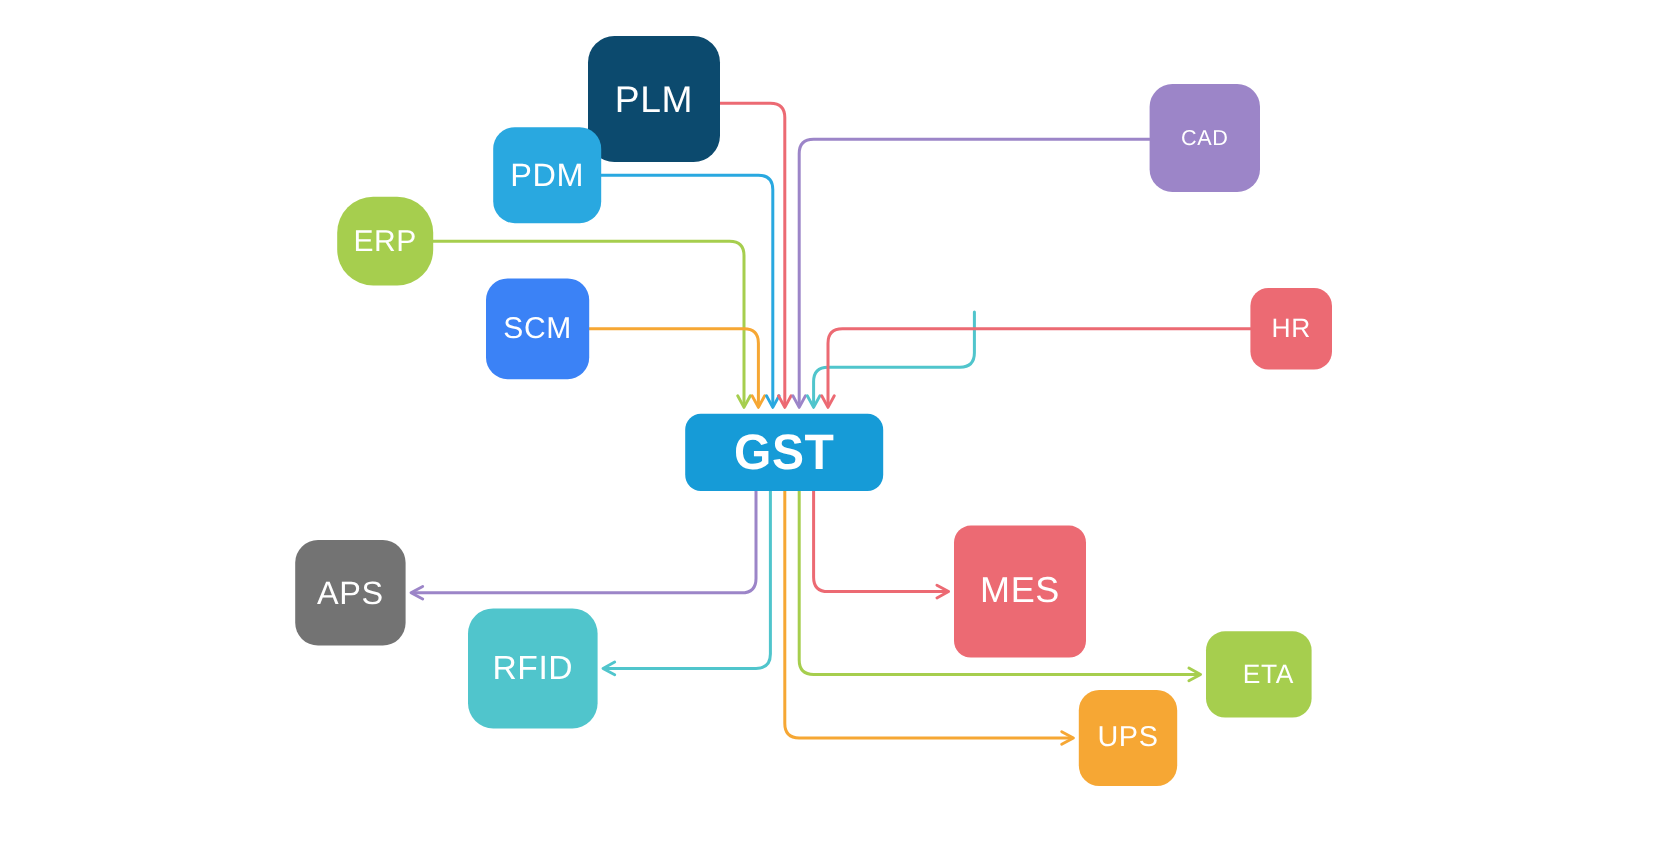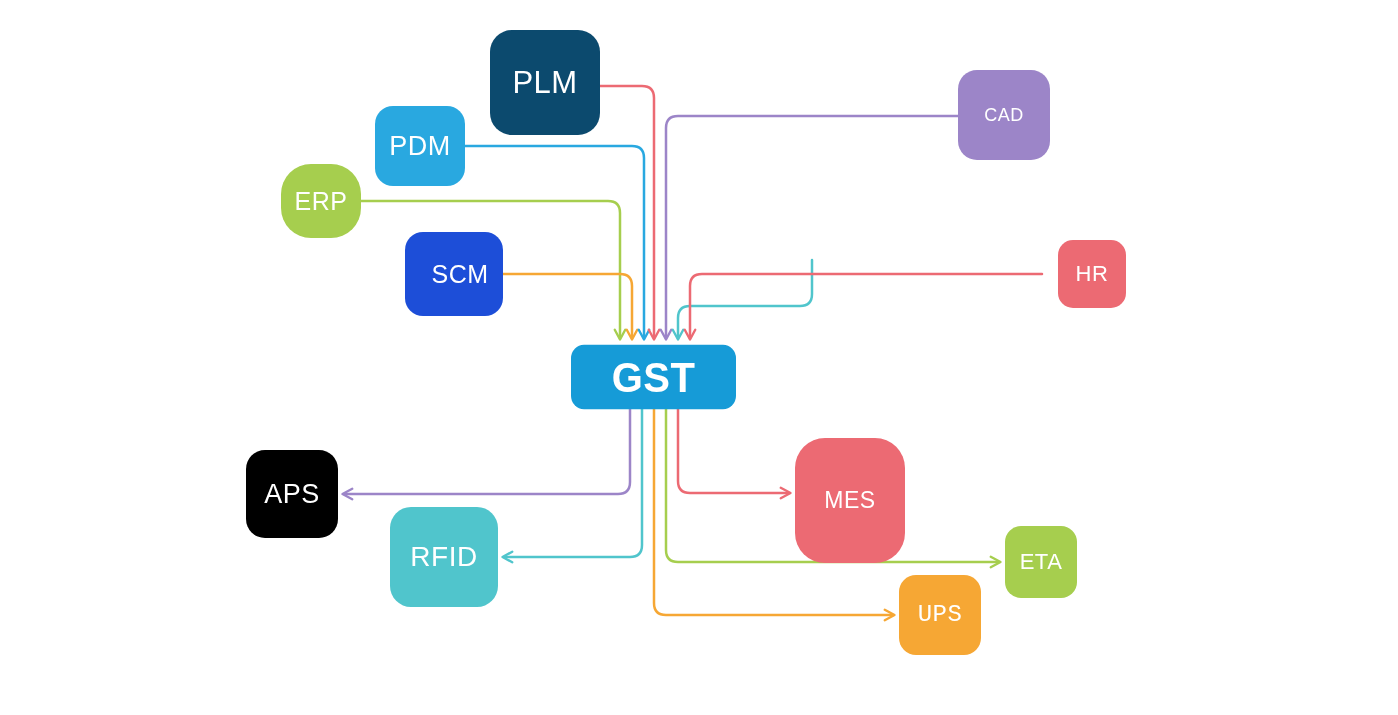--- a/index.html
+++ b/index.html
@@ -37,27 +37,27 @@
     user-select: none;
   }
   .node span { line-height: 1; }
   
   .n-plm  { left: 490px;  top: 30px;  width: 110px; height: 105px; font-size: 31px; border-radius: 22px; }
   .n-pdm  { left: 375px;  top: 106px; width: 90px;  height: 80px;  font-size: 27px; border-radius: 18px; }
   .n-erp  { left: 281px;  top: 164px; width: 80px;  height: 74px;  font-size: 25px; border-radius: 30px; }
   .n-scm  { left: 405px;  top: 232px; width: 86px;  height: 84px;  font-size: 25px; border-radius: 18px; }
   .n-cad  { left: 958px;  top: 70px;  width: 92px;  height: 90px;  font-size: 18px; border-radius: 19px; }
   .n-mtm  { left: 794px;  top: 160px; width: 106px; height: 100px; font-size: 29px; border-radius: 21px; }
-  .n-hr   { left: 1042px; top: 240px; width: 68px;  height: 68px;  font-size: 22px; border-radius: 15px; margin-left: 16px; }
+  .n-hr   { left: 1042px; top: 240px; width: 68px;  height: 68px;  font-size: 22px; border-radius: 15px; }
   .n-gst  { left: 571px;  top: 346px; width: 165px; height: 62px;  font-size: 40px; border-radius: 13px; font-weight: 600; transform: scaleY(1.04); }
   .n-aps  { left: 246px;  top: 450px; width: 92px;  height: 88px;  font-size: 27px; border-radius: 19px; }
   .n-rfid { left: 390px;  top: 507px; width: 108px; height: 100px; font-size: 28px; border-radius: 21px; }
-  .n-mes  { left: 795px;  top: 438px; width: 110px; height: 125px; font-size: 23px; border-radius: 30px; }
+  .n-mes  { left: 795px;  top: 438px; width: 110px; height: 110px; font-size: 30px; border-radius: 14px; }
   .n-eta  { left: 1005px; top: 526px; width: 72px;  height: 72px;  font-size: 22px; border-radius: 16px; }
-  .n-ups  { left: 899px;  top: 575px; width: 82px;  height: 80px;  font-size: 24px; border-radius: 17px; font-family: Liberation Mono, monospace; }
+  .n-ups  { left: 899px;  top: 575px; width: 82px;  height: 80px;  font-size: 24px; border-radius: 17px; }
 </style>
 </head>
 <body>
 
 <div class="stage">
 
   <svg class="wires" viewBox="0 0 1398 715" aria-hidden="true">
     <defs>
       <marker id="m-red" viewBox="0 0 10 10" refX="7.5" refY="5" markerWidth="6" markerHeight="6" orient="auto">
         <path d="M 2 1.5 L 8.5 5 L 2 8.5" fill="none" stroke="#ec6a73" stroke-width="1.6" stroke-linecap="round" stroke-linejoin="round"></path>
@@ -90,49 +90,49 @@
     <path class="w" stroke="#9c85c8" marker-end="url(#m-purple)" d="M 630 408 L 630 482 Q 630 494 618 494 L 344 494"></path>
     <path class="w" stroke="#50c5cc" marker-end="url(#m-teal)" d="M 642 408 L 642 545 Q 642 557 630 557 L 504 557"></path>
     <path class="w" stroke="#f6a734" marker-end="url(#m-orange)" d="M 654 408 L 654 603 Q 654 615 666 615 L 893 615"></path>
     <path class="w" stroke="#a6ce4e" marker-end="url(#m-green)" d="M 666 408 L 666 550 Q 666 562 678 562 L 999 562"></path>
     <path class="w" stroke="#ec6a73" marker-end="url(#m-red)" d="M 678 408 L 678 481 Q 678 493 690 493 L 789 493"></path>
   </svg>
 
   <div class="node n-plm" style="background: #0c4a6e;">
     <span>PLM</span>
   </div>
-  <div class="node n-pdm" style="background: rgb(41, 168, 224);">
+  <div class="node n-pdm" style="background: rgb(41, 168, 224); margin-left: 36px;">
     <span>PDM</span>
   </div>
   <div class="node n-erp" style="background: rgb(166, 206, 78);">
     <span>ERP</span>
   </div>
-  <div class="node n-scm" style="background: #1d4ed8; padding-left: 12px;">
+  <div class="node n-scm" style="background: #3b82f6;">
     <span>SCM</span>
   </div>
   <div class="node n-cad" style="background: rgb(156, 133, 200);">
     <span>CAD</span>
   </div>
   <div class="node n-hr" style="background: rgb(236, 106, 115);">
     <span>HR</span>
   </div>
 
   <div class="node n-gst" style="background: rgb(22, 155, 215);">
     <span>GST</span>
   </div>
 
-  <div class="node n-aps" style="background: #000000;">
+  <div class="node n-aps" style="background: #737373;">
     <span>APS</span>
   </div>
   <div class="node n-rfid" style="background: rgb(80, 197, 204); text-align: center;">
     <span>RFID</span>
   </div>
   <div class="node n-mes" style="background: rgb(236, 106, 115);">
     <span>MES</span>
   </div>
-  <div class="node n-eta" style="background: rgb(166, 206, 78);">
+  <div class="node n-eta" style="background: rgb(166, 206, 78); padding-left: 16px;">
     <span>ETA</span>
   </div>
   <div class="node n-ups" style="background: rgb(246, 167, 52);">
     <span>UPS</span>
   </div>
 
 </div>
 
 </body></html>

